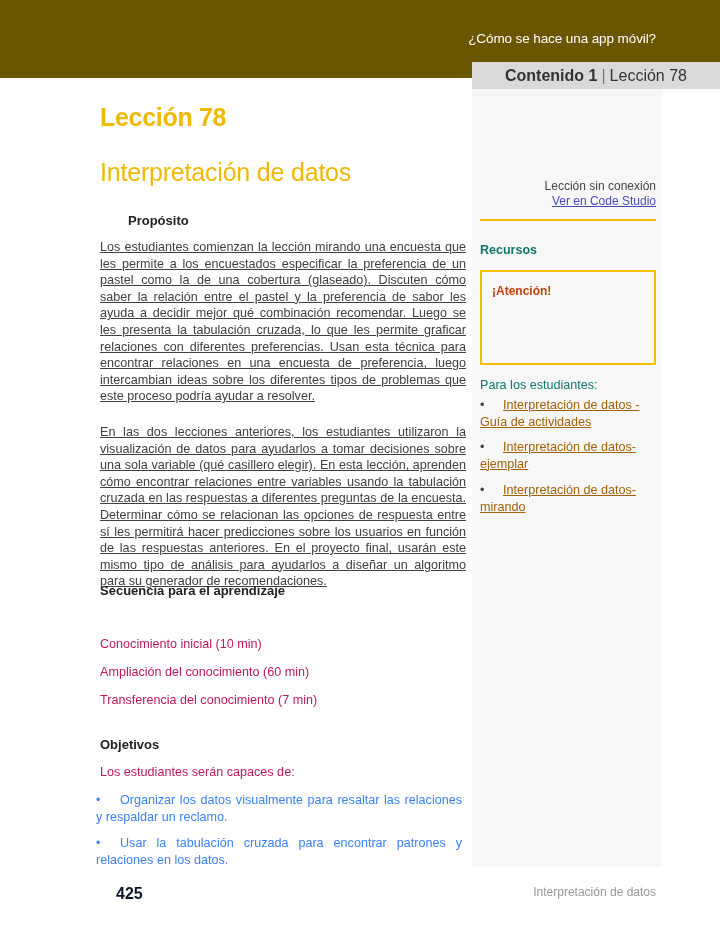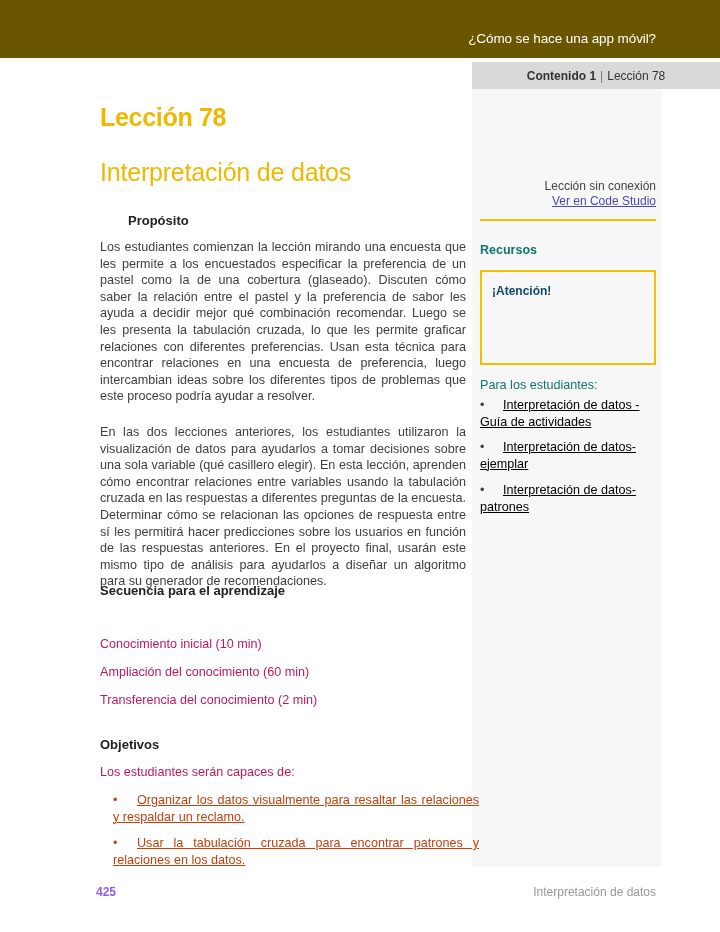--- a/index.html
+++ b/index.html
@@ -1,48 +1,48 @@
 <!DOCTYPE html>
 <html><head>
   <meta charset="utf-8">
   <style>
     * { box-sizing: border-box; margin: 0; padding: 0; }
     html, body { width: 720px; height: 932px; background: #ffffff; overflow: hidden; }
     body { position: relative; font-family: "Liberation Sans", "DejaVu Sans", sans-serif; color: #3a3a3a; }
 
-    .top-bar { position: absolute; left: 0; top: 0; width: 720px; height: 58px; background: #6b5600; }
+    .top-bar { position: absolute; left: 0; top: 0; width: 720px; height: 78px; background: #6b5600; }
     .course-title { position: absolute; right: 64px; top: 31px; font-size: 13.5px; color: #ffffff; letter-spacing: -0.1px; }
-    .crumb-bar { position: absolute; left: 472px; top: 62px; width: 248px; height: 27px; background: #d9d9d9; font-size: 12px; color: #333; display: flex; align-items: center; justify-content: center; }
+    .crumb-bar { position: absolute; left: 472px; top: 62px; width: 248px; height: 27px; background: #d9d9d9; font-size: 16px; color: #333; display: flex; align-items: center; justify-content: center; }
     .crumb-bar b { font-weight: bold; color: #333; }
     .crumb-sep { margin: 0 4px; color: #777; }
 
     .sidebar { position: absolute; left: 472px; top: 89px; width: 190px; height: 778px; background: #f7f7f7; }
     .lesson-num { position: absolute; left: 100px; top: 103px; font-size: 25px; font-weight: bold; color: #f0b800; letter-spacing: -0.3px; }
     .lesson-title { position: absolute; left: 100px; top: 158px; font-size: 25px; font-weight: normal; color: #f0b800; letter-spacing: -0.2px; }
 
     .h3 { position: absolute; left: 100px; font-size: 13px; font-weight: bold; color: #222; }
-    .para { position: absolute; left: 100px; width: 366px; font-size: 12.6px; line-height: 16.6px; color: #404040; text-align: justify; }
+    .para { position: absolute; left: 100px; width: 366px; font-size: 12.6px; line-height: 16.6px; color: #404040; text-align: justify; text-decoration: underline; }
     .line { position: absolute; left: 100px; font-size: 12.6px; color: #be185d; }
-    .bullet-para { position: absolute; left: 113px; width: 366px; font-size: 12.6px; line-height: 16.6px; color: #c2410c; text-align: justify; text-decoration: underline; }
+    .bullet-para { position: absolute; left: 96px; width: 366px; font-size: 12.6px; line-height: 16.6px; color: #3b82f6; text-align: justify; }
     .bullet-para .dot { display: inline-block; width: 24px; }
 
     .offline { position: absolute; right: 64px; top: 179px; text-align: right; font-size: 12px; color: #444; line-height: 15px; }
     .offline a { color: #4a4ab8; text-decoration: underline; margin-top: 41px; }
     .gold-rule { position: absolute; left: 480px; top: 219px; width: 176px; height: 2px; background: #f0c000; }
     .recursos { position: absolute; left: 480px; top: 243px; font-size: 12.5px; font-weight: bold; color: #0f766e; }
 
-    .attention { position: absolute; left: 480px; top: 270px; width: 176px; height: 95px; border: 2px solid #f0c000; padding: 12px 10px 0 10px; color: #0c4a6e; font-size: 12px; line-height: 15px; }
+    .attention { position: absolute; left: 480px; top: 270px; width: 176px; height: 95px; border: 2px solid #f0c000; padding: 12px 10px 0 10px; color: #c2410c; font-size: 12px; line-height: 15px; }
     .attention .att-title { font-weight: bold; }
 
     .students-label { position: absolute; left: 480px; top: 378px; font-size: 12.6px; color: #0f766e; }
     .res-link { position: absolute; left: 480px; width: 180px; font-size: 12.6px; line-height: 16.5px; color: #404040; }
     .res-link .dot { display: inline-block; width: 23px; }
-    .res-link a { color: #000000; text-decoration: underline; }
+    .res-link a { color: #a16207; text-decoration: underline; }
 
-    .footer-page { position: absolute; left: 96px; top: 885px; font-size: 12px; font-weight: bold; color: #8b5cf6; }
+    .footer-page { position: absolute; left: 116px; top: 885px; font-size: 16px; font-weight: bold; color: #0f172a; }
     .footer-title { position: absolute; right: 64px; top: 885px; font-size: 12px; color: #999; }
   </style>
 </head>
 <body>
 
 <div class="top-bar">
   <span class="course-title">¿Cómo se hace una app móvil?</span>
 </div>
 <div class="crumb-bar">
   <b>Contenido 1</b>
@@ -55,21 +55,21 @@
 <h1 class="lesson-num">Lección 78</h1>
 <h2 class="lesson-title">Interpretación de datos</h2>
 
 <div class="h3" style="top:213px;padding-left:28px;">Propósito</div>
 <p class="para" style="top:239px;">Los estudiantes comienzan la lección mirando una encuesta que les permite a los encuestados especificar la preferencia de un pastel como la de una cobertura (glaseado). Discuten cómo saber la relación entre el pastel y la preferencia de sabor les ayuda a decidir mejor qué combinación recomendar. Luego se les presenta la tabulación cruzada, lo que les permite graficar relaciones con diferentes preferencias. Usan esta técnica para encontrar relaciones en una encuesta de preferencia, luego intercambian ideas sobre los diferentes tipos de problemas que este proceso podría ayudar a resolver.</p>
 <p class="para" style="top:424px;">En las dos lecciones anteriores, los estudiantes utilizaron la visualización de datos para ayudarlos a tomar decisiones sobre una sola variable (qué casillero elegir). En esta lección, aprenden cómo encontrar relaciones entre variables usando la tabulación cruzada en las respuestas a diferentes preguntas de la encuesta. Determinar cómo se relacionan las opciones de respuesta entre sí les permitirá hacer predicciones sobre los usuarios en función de las respuestas anteriores. En el proyecto final, usarán este mismo tipo de análisis para ayudarlos a diseñar un algoritmo para su generador de recomendaciones.</p>
 
 <div class="h3" style="top:583px;">Secuencia para el aprendizaje</div>
 <div class="line" style="top:637px;">Conocimiento inicial (10 min)</div>
 <div class="line" style="top:665px;">Ampliación del conocimiento (60 min)</div>
-<div class="line" style="top:693px;">Transferencia del conocimiento (2 min)</div>
+<div class="line" style="top:693px;">Transferencia del conocimiento (7 min)</div>
 
 <div class="h3" style="top:737px;">Objetivos</div>
 <div class="line" style="top:765px;">Los estudiantes serán capaces de:</div>
 <p class="bullet-para" style="top:792px;">
   <span class="dot">•</span><span>Organizar los datos visualmente para resaltar las relaciones y respaldar un reclamo.</span>
 </p>
 <p class="bullet-para" style="top:835px;">
   <span class="dot">•</span><span>Usar la tabulación cruzada para encontrar patrones y relaciones en los datos.</span>
 </p>
 
@@ -85,17 +85,17 @@
 </div>
 
 <div class="students-label">Para los estudiantes:</div>
 <div class="res-link" style="top:397px;">
   <span class="dot">•</span><a href="#">Interpretación de datos - Guía de actividades</a>
 </div>
 <div class="res-link" style="top:439px;">
   <span class="dot">•</span><a href="#">Interpretación de datos- ejemplar</a>
 </div>
 <div class="res-link" style="top:482px;">
-  <span class="dot">•</span><a href="#">Interpretación de datos- patrones</a>
+  <span class="dot">•</span><a href="#">Interpretación de datos- mirando</a>
 </div>
 
 <div class="footer-page">425</div>
 <div class="footer-title">Interpretación de datos</div>
 
 </body></html>

